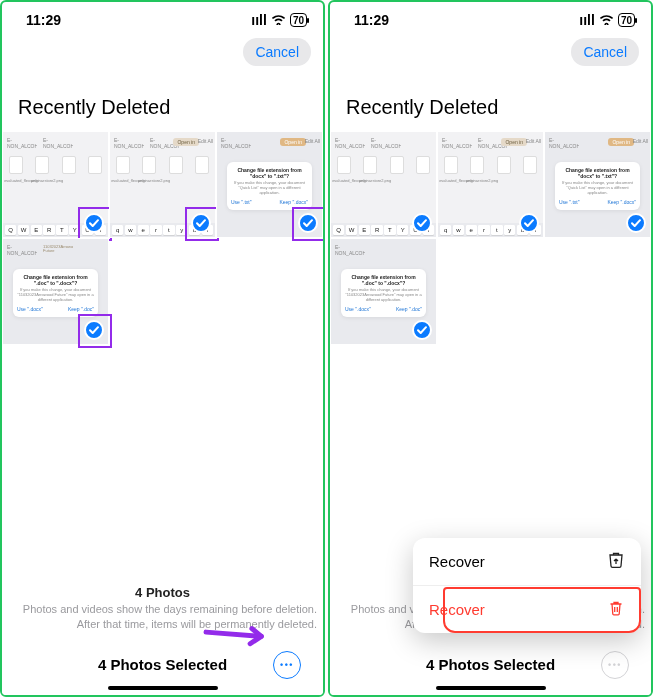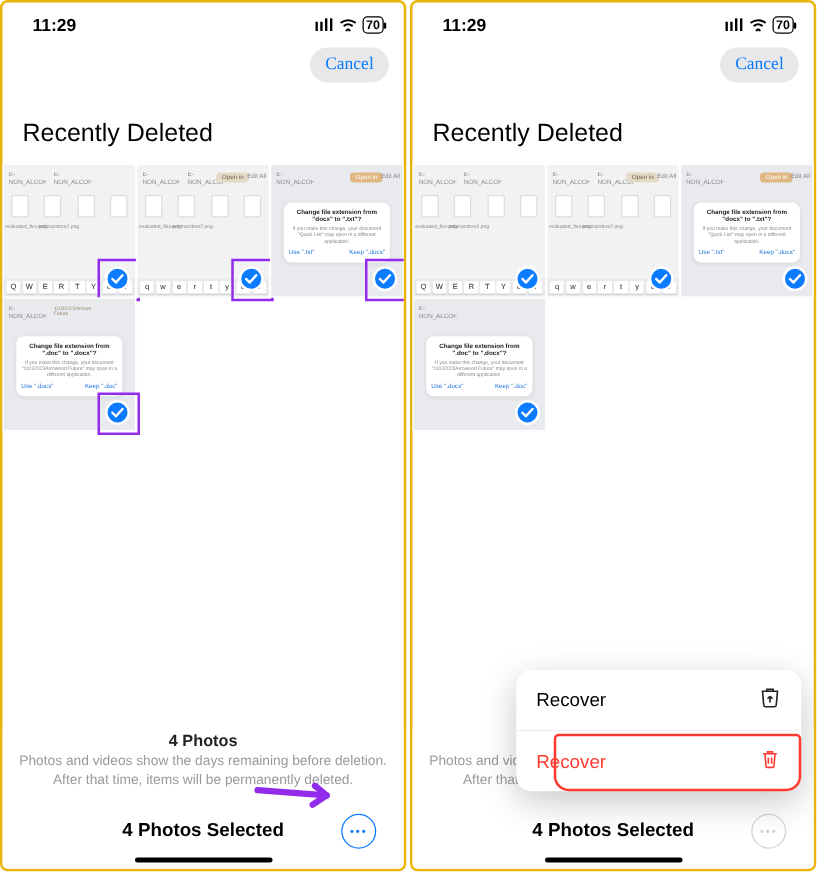--- a/index.html
+++ b/index.html
@@ -1,26 +1,26 @@
 <!DOCTYPE html>
 <html><head>
 <meta charset="utf-8">
 <style>
   * { box-sizing: border-box; margin: 0; padding: 0; }
   body { background: #fff; font-family: -apple-system, "Helvetica Neue", Arial, sans-serif; width: 655px; height: 700px; overflow: hidden; }
   .wrap { display: flex; gap: 3px; }
-  .phone { width: 325px; height: 697px; border: 2px solid #eab308; border-radius: 6px; background: #fff; position: relative; overflow: hidden; }
+  .phone { width: 325px; height: 697px; border: 2px solid #22c55e; border-radius: 6px; background: #fff; position: relative; overflow: hidden; }
   
   .status { display: flex; justify-content: space-between; align-items: center; padding: 10px 16px 2px 24px; font-size: 14px; font-weight: 600; }
   .status .right { display: flex; align-items: center; gap: 4px; }
   .sig, .wifi { font-size: 14px; }
   .batt { display: inline-flex; align-items: center; border: 1px solid #000; border-radius: 4px; padding: 1px 2px; font-size: 10px; font-weight: 700; height: 14px; position: relative; }
   .batt::after { content: ""; position: absolute; right: -3px; top: 4px; width: 2px; height: 5px; background: #000; border-radius: 1px; }
   
-  .cancelrow { display: flex; justify-content: flex-end; padding: 8px 12px 6px; font-family: Liberation Serif, serif; }
+  .cancelrow { display: flex; justify-content: flex-end; padding: 8px 12px 6px; }
   .cancel { background: #e8e8ea; color: #0b7bff; font-size: 14px; padding: 6px 12px; border-radius: 16px; font-weight: 400; }
   .title { font-size: 20px; font-weight: 400; padding: 4px 16px 12px; margin-top: 20px; }
   
   .grid { display: flex; flex-wrap: wrap; }
   .thumb { width: 107px; height: 107px; background: #f2f2f4; position: relative; border: 0.5px solid #fff; }
   .thumb .tlabel1 { position: absolute; top: 6px; left: 4px; font-size: 5px; color: #888; line-height: 1.1; width: 30px; overflow: hidden; }
   .thumb .tlabel2 { position: absolute; top: 6px; left: 40px; font-size: 5px; color: #888; line-height: 1.1; width: 30px; overflow: hidden; }
   .thumb .chip { position: absolute; top: 6px; right: 16px; background: #e5d9c8; color: #6b5d3d; font-size: 5px; padding: 1px 4px; border-radius: 3px; }
   .thumb .chip2 { position: absolute; top: 6px; right: 2px; font-size: 5px; color: #888; }
   .thumb .fileicons { position: absolute; top: 24px; left: 0; right: 0; display: flex; justify-content: space-around; }
@@ -37,21 +37,21 @@
   
   .kb { position: absolute; bottom: 0; left: 0; right: 0; height: 14px; background: #e9eaee; display: flex; align-items: center; padding: 0 2px; gap: 1.5px; }
   .kb span { flex: 1; height: 10px; background: #fff; border-radius: 1px; font-size: 6px; color: #222; display: flex; align-items: center; justify-content: center; font-weight: 500; box-shadow: 0 0.5px 0 rgba(0,0,0,.2); }
   
   .check { position: absolute; bottom: 4px; right: 4px; width: 20px; height: 20px; border-radius: 50%; background: #0b7bff; border: 2px solid #fff; display: flex; align-items: center; justify-content: center; color: #fff; }
   .checksvg { width: 12px; height: 12px; }
   .ring { position: absolute; border: 2.5px solid #932bea; width: 34px; height: 34px; left: auto; }
   
   .footer { position: absolute; left: 0; right: 0; bottom: 0; background: #fff; margin-top: 16px; }
   .photoscount { text-align: center; font-size: 13px; font-weight: 600; color: #222; padding: 2px 0; }
-  .photosdesc { text-align: center; font-size: 11px; color: #9a9a9e; padding: 0 6px 10px; line-height: 1.35; }
+  .photosdesc { text-align: right; font-size: 11px; color: #9a9a9e; padding: 0 6px 10px; line-height: 1.35; }
   .selrow { display: flex; align-items: center; justify-content: center; padding: 14px 0 22px; position: relative; }
   .selrow .sel { font-size: 15px; font-weight: 600; }
   .more { position: absolute; right: 22px; width: 28px; height: 28px; border-radius: 50%; border: 1.5px solid #0b7bff; display: flex; align-items: center; justify-content: center; color: #0b7bff; }
   .more.dis { border-color: #d3d3d6; color: #d3d3d6; }
   .more .dots { font-size: 9px; letter-spacing: 1.5px; font-weight: 800; }
   .homebar { position: absolute; bottom: 5px; left: 50%; transform: translateX(-50%); width: 110px; height: 4px; background: #000; border-radius: 3px; }
   
   .arrow { position: absolute; bottom: 40px; right: 50px; color: #932bea; transform: rotate(30deg); }
   
   .sheet { position: absolute; right: 10px; bottom: 62px; width: 228px; background: #fff; border-radius: 12px; box-shadow: 0 8px 28px rgba(0,0,0,.22); overflow: hidden; }

